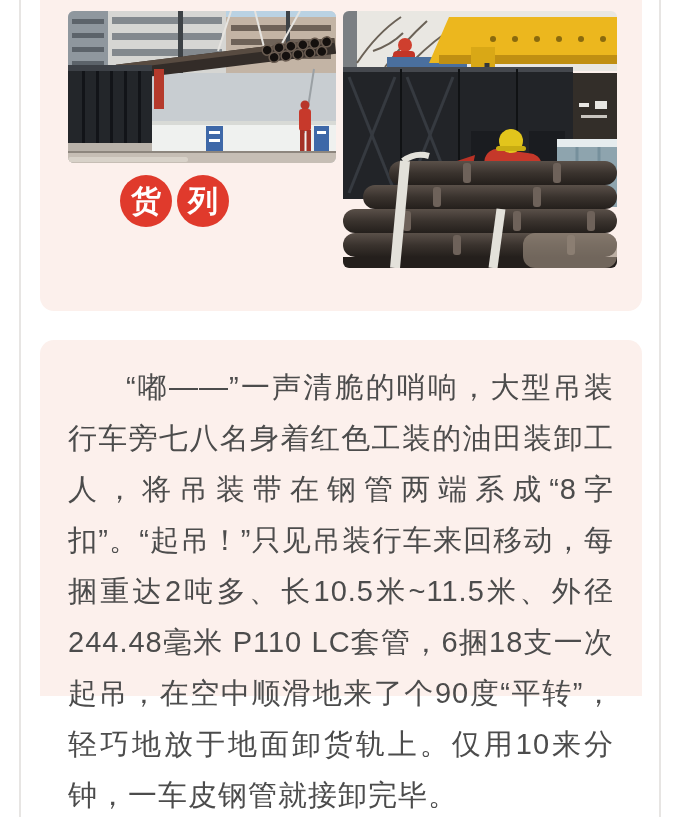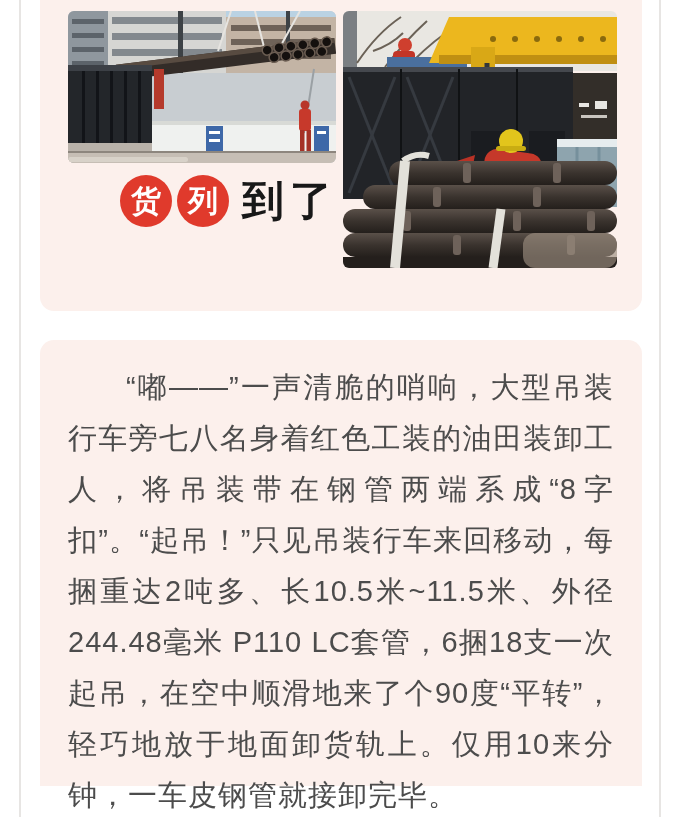--- a/index.html
+++ b/index.html
@@ -27,21 +27,21 @@
     width: 602px;
     background: #fcf0ec;
   }
   .card-hero {
     top: 0;
     height: 311px;
     border-radius: 0 0 14px 14px;
   }
   .card-article {
     top: 340px;
-    height: 446px;
+    height: 356px;
     border-radius: 14px 14px 0 0;
   }
 
   .photo {
     position: absolute;
     border-radius: 6px;
     overflow: hidden;
     line-height: 0;
   }
   .photo svg { display:block; }
@@ -296,21 +296,20 @@
             <path d="M158 198 L150 257" stroke-width="9"></path>
             <path d="M60 150 q12 -9 26 -5" stroke-width="6"></path>
           </g>
         </g>
       </svg>
     </div>
 
     <div class="hero-caption">
       <div class="badge">货</div>
       <div class="badge">列</div>
-      <div class="caption-text">到了</div>
     </div>
   </section>
 
   <section class="card card-article">
     <p class="article-paragraph">“嘟——”一声清脆的哨响，大型吊装行车旁七八名身着红色工装的油田装卸工人，将吊装带在钢管两端系成“8字扣”。“起吊！”只见吊装行车来回移动，每捆重达2吨多、长10.5米~11.5米、外径244.48毫米 P110 LC套管，6捆18支一次起吊，在空中顺滑地来了个90度“平转”，轻巧地放于地面卸货轨上。仅用10来分钟，一车皮钢管就接卸完毕。</p>
   </section>
 
 </div>
 
 </body></html>

